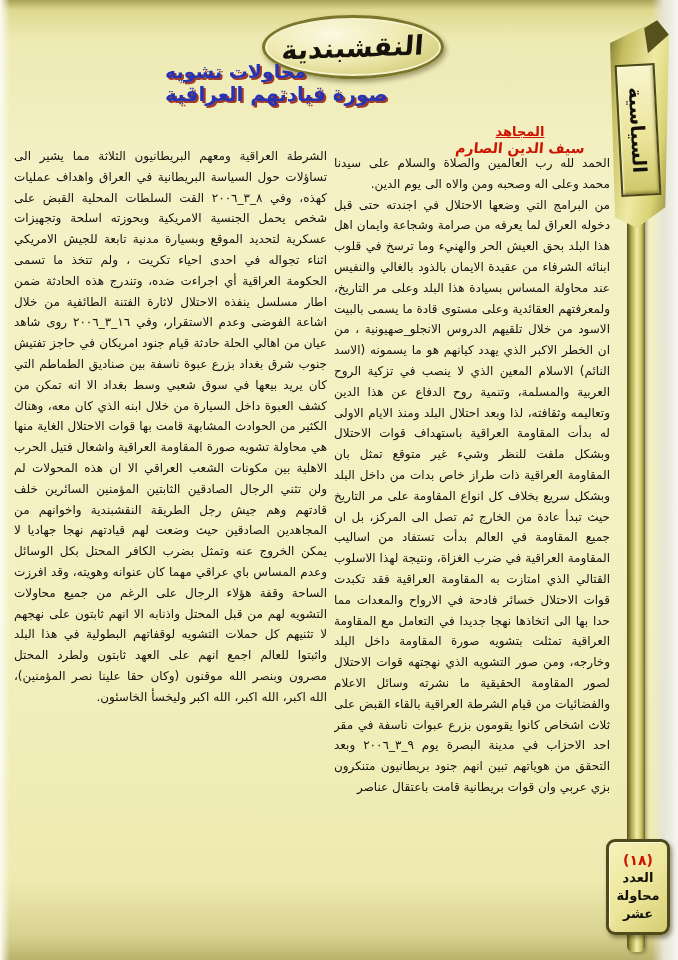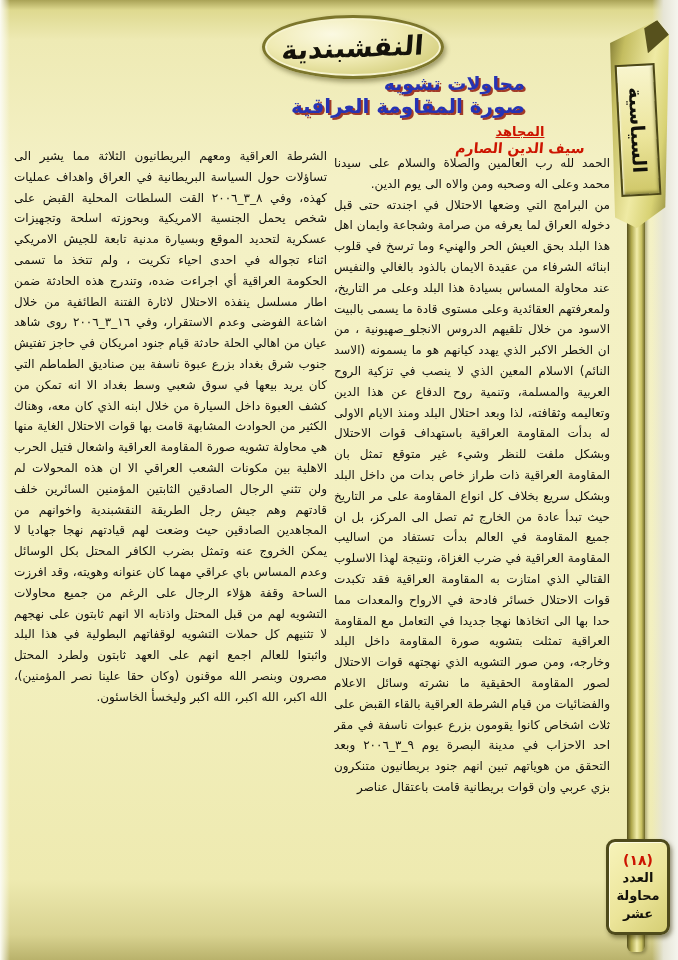--- a/index.html
+++ b/index.html
@@ -18,21 +18,21 @@
     border:3px solid #7c762c;
     background:radial-gradient(ellipse at 38% 28%,#fbf9e2 0%,#efeab2 45%,#d6d080 78%,#bdb661 100%);
     box-shadow:2px 3px 5px rgba(60,55,10,.45), inset 0 0 0 2px #f6f3cf;
     display:flex;align-items:center;justify-content:center;
   }
   .masthead-title{
     font-size:27px;font-weight:bold;color:#14120a;
     transform:skewX(-6deg) rotate(-2deg);
     letter-spacing:-1px;white-space:nowrap;
   }
-  .title-block{position:absolute;left:165px;top:72px;width:360px;text-align:right;line-height:23px;}
+  .title-block{position:absolute;left:165px;top:60px;width:360px;text-align:left;line-height:23px;}
   .title-line{
     font-weight:bold;color:#2633b4;
     text-shadow:2px 2px 0 #a13b28;
     white-space:nowrap;
   }
   .title-line.l1{font-size:19px;}
   .title-line.l2{font-size:20px;}
   .byline{position:absolute;left:455px;top:124px;width:130px;text-align:center;color:#cc1400;}
   .byline-role{font-size:13px;font-weight:bold;text-decoration:underline;}
   .byline-name{font-size:14px;font-weight:bold;transform:skewX(-5deg);margin-top:1px;}
@@ -90,21 +90,21 @@
 
 <div class="edge-left"></div>
 <div class="edge-right"></div>
 
 <div class="masthead">
   <span class="masthead-title">النقشبندية</span>
 </div>
 
 <div class="title-block">
   <div class="title-line l1">محاولات تشويه</div>
-  <div class="title-line l2">صورة المقاومة العراقية</div>
+  <div class="title-line l2">صورة قيادتهم العراقية</div>
 </div>
 
 <div class="byline">
   <div class="byline-role">المجاهد</div>
   <div class="byline-name">سيف الدين الصارم</div>
 </div>
 
 <div class="col col-right">
   <p>الحمد لله رب العالمين والصلاة والسلام على سيدنا محمد وعلى اله وصحبه ومن والاه الى يوم الدين.</p>
   <p>من البرامج التي وضعها الاحتلال في اجندته حتى قبل دخوله العراق لما يعرفه من صرامة وشجاعة وايمان اهل هذا البلد بحق العيش الحر والهنيء وما ترسخ في قلوب ابنائه الشرفاء من عقيدة الايمان بالذود بالغالي والنفيس عند محاولة المساس بسيادة هذا البلد وعلى مر التاريخ، ولمعرفتهم العقائدية وعلى مستوى قادة ما يسمى بالبيت الاسود من خلال تلقيهم الدروس الانجلو_صهيونية ، من ان الخطر الاكبر الذي يهدد كيانهم هو ما يسمونه (الاسد النائم) الاسلام المعين الذي لا ينصب في تزكية الروح العربية والمسلمة، وتنمية روح الدفاع عن هذا الدين وتعاليمه وثقافته، لذا وبعد احتلال البلد ومنذ الايام الاولى له بدأت المقاومة العراقية باستهداف قوات الاحتلال وبشكل ملفت للنظر وشيء غير متوقع تمثل بان المقاومة العراقية ذات طراز خاص بدات من داخل البلد وبشكل سريع بخلاف كل انواع المقاومة على مر التاريخ حيث تبدأ عادة من الخارج ثم تصل الى المركز، بل ان جميع المقاومة في العالم بدأت تستفاد من اساليب المقاومة العراقية في ضرب الغزاة، ونتيجة لهذا الاسلوب القتالي الذي امتازت به المقاومة العراقية فقد تكبدت قوات الاحتلال خسائر فادحة في الارواح والمعدات مما حدا بها الى اتخاذها نهجا جديدا في التعامل مع المقاومة العراقية تمثلت بتشويه صورة المقاومة داخل البلد وخارجه، ومن صور التشويه الذي نهجتهه قوات الاحتلال لصور المقاومة الحقيقية ما نشرته وسائل الاعلام والفضائيات من قيام الشرطة العراقية بالقاء القبض على ثلاث اشخاص كانوا يقومون بزرع عبوات ناسفة في مقر احد الاحزاب في مدينة البصرة يوم ٩_٣_٢٠٠٦ وبعد التحقق من هوياتهم تبين انهم جنود بريطانيون متنكرون بزي عربي وان قوات بريطانية قامت باعتقال عناصر</p>

